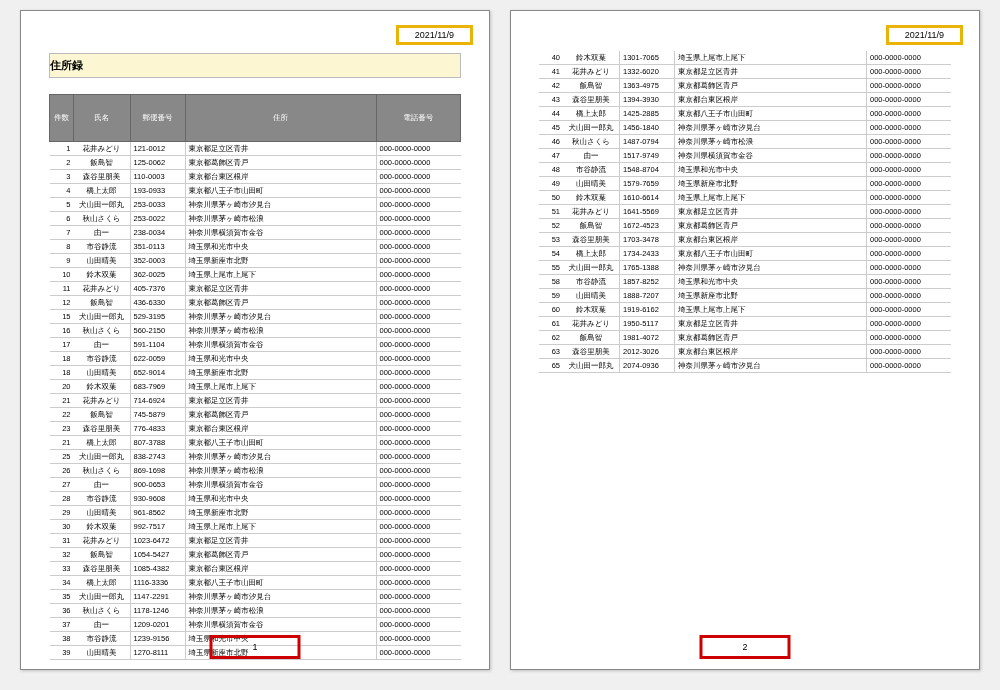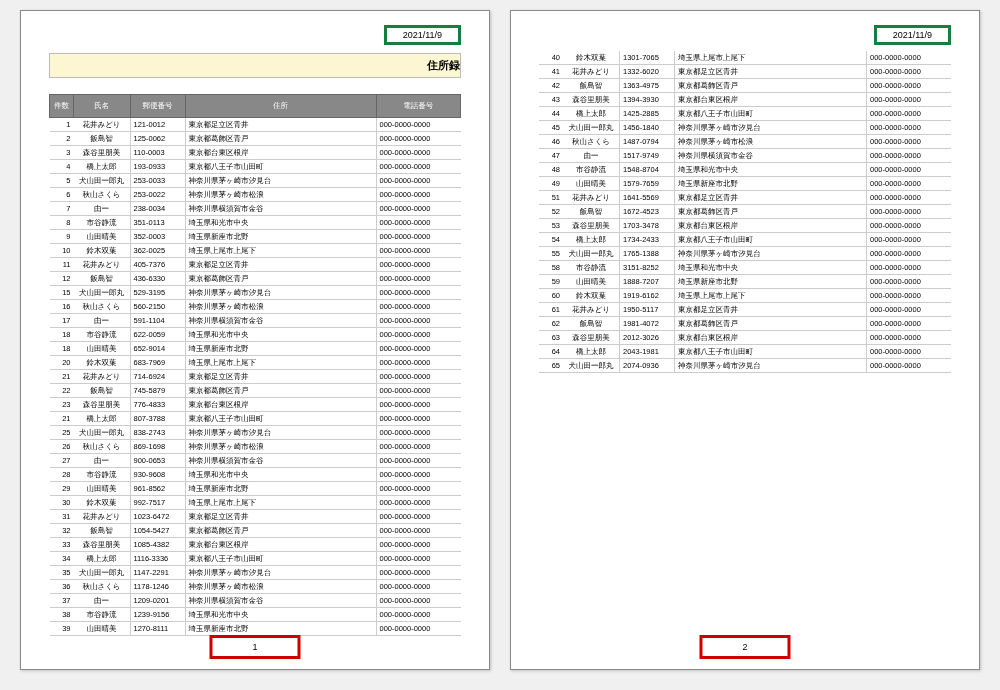--- a/index.html
+++ b/index.html
@@ -1,21 +1,21 @@
 <!DOCTYPE html>
 <html><head>
 <meta charset="utf-8">
 <style>
   body{margin:0;padding:10px;background:#f0f0f0;font-family:"MS Gothic","Meiryo",sans-serif;font-size:8px;display:flex;gap:20px;justify-content:center}
   .page{background:#fff;border:1px solid #888;width:470px;height:660px;box-shadow:1px 1px 3px rgba(0,0,0,.2);position:relative;padding:12px 28px 12px 28px;box-sizing:border-box}
-  .date{position:absolute;top:14px;right:28px;font-size:9px;border:3px solid #15803d;padding:2px 16px 2px 16px}
-  .title{background:#fcf7d2;border:1px solid #bbb;text-align:right;font-size:11px;padding:4px 0;margin-top:30px;margin-bottom:16px;font-weight:bold}
+  .date{position:absolute;top:14px;right:16px;font-size:9px;border:3px solid #eab308;padding:2px 16px 2px 16px}
+  .title{background:#fcf7d2;border:1px solid #bbb;text-align:left;font-size:11px;padding:4px 0;margin-top:30px;margin-bottom:16px;font-weight:bold}
   .pagenum{position:absolute;bottom:10px;left:50%;transform:translateX(-50%);border:3px solid #c00;padding:4px 40px;font-size:9px}
   table{border-collapse:collapse;width:100%;font-size:7.5px}
-  th{background:#888;color:#fff;border:1px solid #666;padding:6px 3px;font-weight:normal}
+  th{background:#888;color:#fff;border:1px solid #666;padding:18px 3px;font-weight:normal}
   td{border-bottom:1px solid #ccc;padding:1.5px 3px;white-space:nowrap}
   td.n{text-align:right;width:18px}
   td.nm{text-align:center;width:50px;border-right:1px solid #ccc}
   td.zip{width:48px;border-right:1px solid #ccc}
   td.addr{border-right:1px solid #ccc}
   td.ph{width:78px}
   .page2pad{height:28px}
 </style>
 </head>
 <body>
@@ -367,20 +367,27 @@
           <td class="ph">000-0000-0000</td>
         </tr>
         <tr>
           <td class="n">49</td>
           <td class="nm">山田晴美</td>
           <td class="zip">1579-7659</td>
           <td class="addr">埼玉県新座市北野</td>
           <td class="ph">000-0000-0000</td>
         </tr>
         <tr>
+          <td class="n">50</td>
+          <td class="nm">鈴木双葉</td>
+          <td class="zip">1610-6614</td>
+          <td class="addr">埼玉県上尾市上尾下</td>
+          <td class="ph">000-0000-0000</td>
+        </tr>
+        <tr>
           <td class="n">51</td>
           <td class="nm">花井みどり</td>
           <td class="zip">1641-5569</td>
           <td class="addr">東京都足立区青井</td>
           <td class="ph">000-0000-0000</td>
         </tr>
         <tr>
           <td class="n">52</td>
           <td class="nm">飯島智</td>
           <td class="zip">1672-4523</td>
@@ -404,21 +411,21 @@
         <tr>
           <td class="n">55</td>
           <td class="nm">犬山田一郎丸</td>
           <td class="zip">1765-1388</td>
           <td class="addr">神奈川県茅ヶ崎市汐見台</td>
           <td class="ph">000-0000-0000</td>
         </tr>
         <tr>
           <td class="n">58</td>
           <td class="nm">市谷静流</td>
-          <td class="zip">3151-8252</td>
+          <td class="zip">1857-8252</td>
           <td class="addr">埼玉県和光市中央</td>
           <td class="ph">000-0000-0000</td>
         </tr>
         <tr>
           <td class="n">59</td>
           <td class="nm">山田晴美</td>
           <td class="zip">1888-7207</td>
           <td class="addr">埼玉県新座市北野</td>
           <td class="ph">000-0000-0000</td>
         </tr>
@@ -441,27 +448,20 @@
           <td class="nm">飯島智</td>
           <td class="zip">1981-4072</td>
           <td class="addr">東京都葛飾区青戸</td>
           <td class="ph">000-0000-0000</td>
         </tr>
         <tr>
           <td class="n">63</td>
           <td class="nm">森谷里朋美</td>
           <td class="zip">2012-3026</td>
           <td class="addr">東京都台東区根岸</td>
-          <td class="ph">000-0000-0000</td>
-        </tr>
-        <tr>
-          <td class="n">64</td>
-          <td class="nm">橋上太郎</td>
-          <td class="zip">2043-1981</td>
-          <td class="addr">東京都八王子市山田町</td>
           <td class="ph">000-0000-0000</td>
         </tr>
         <tr>
           <td class="n">65</td>
           <td class="nm">犬山田一郎丸</td>
           <td class="zip">2074-0936</td>
           <td class="addr">神奈川県茅ヶ崎市汐見台</td>
           <td class="ph">000-0000-0000</td>
         </tr>
       </tbody>

